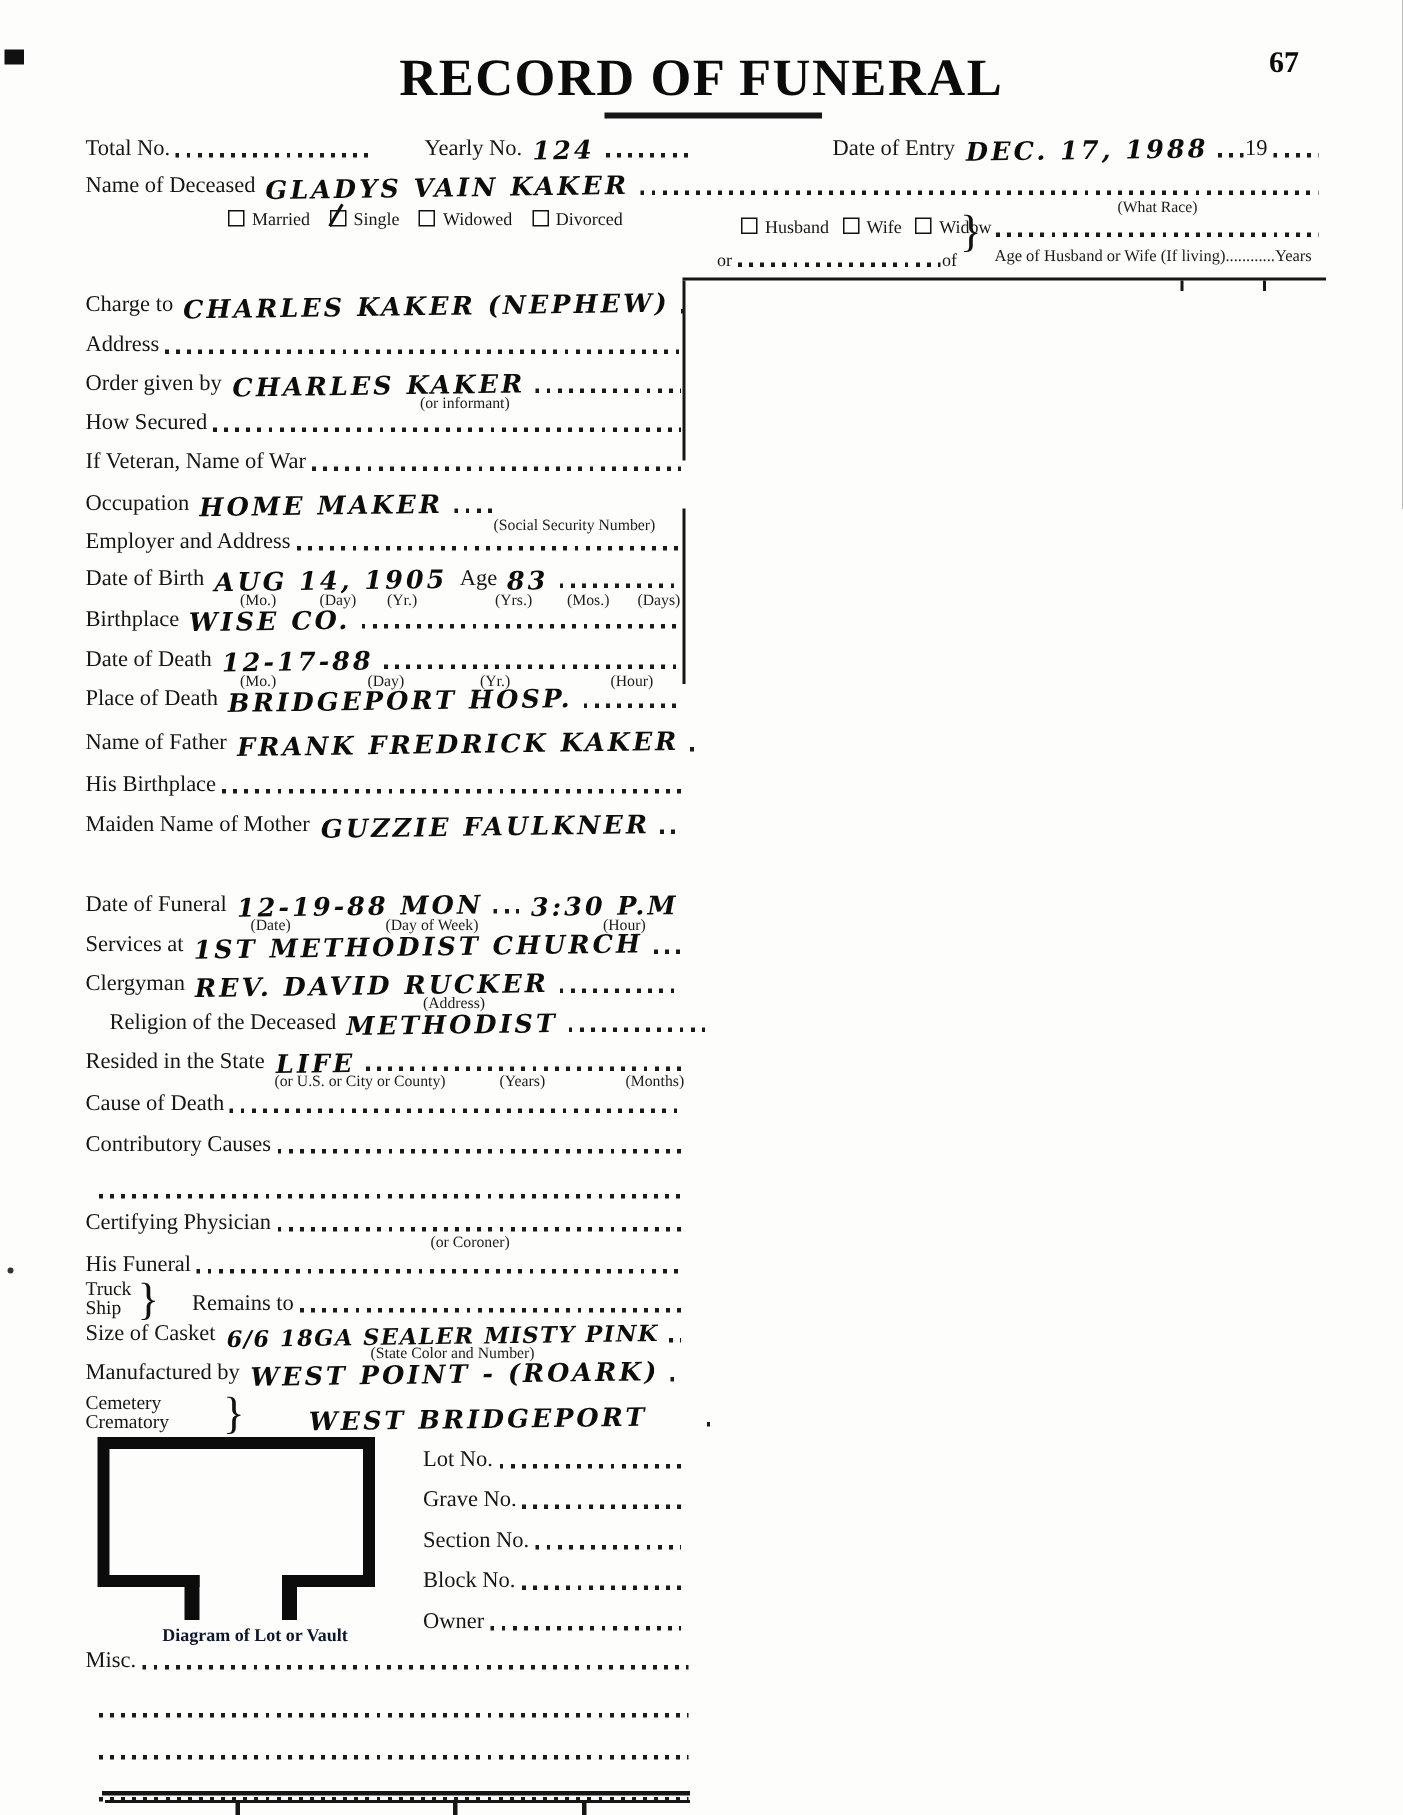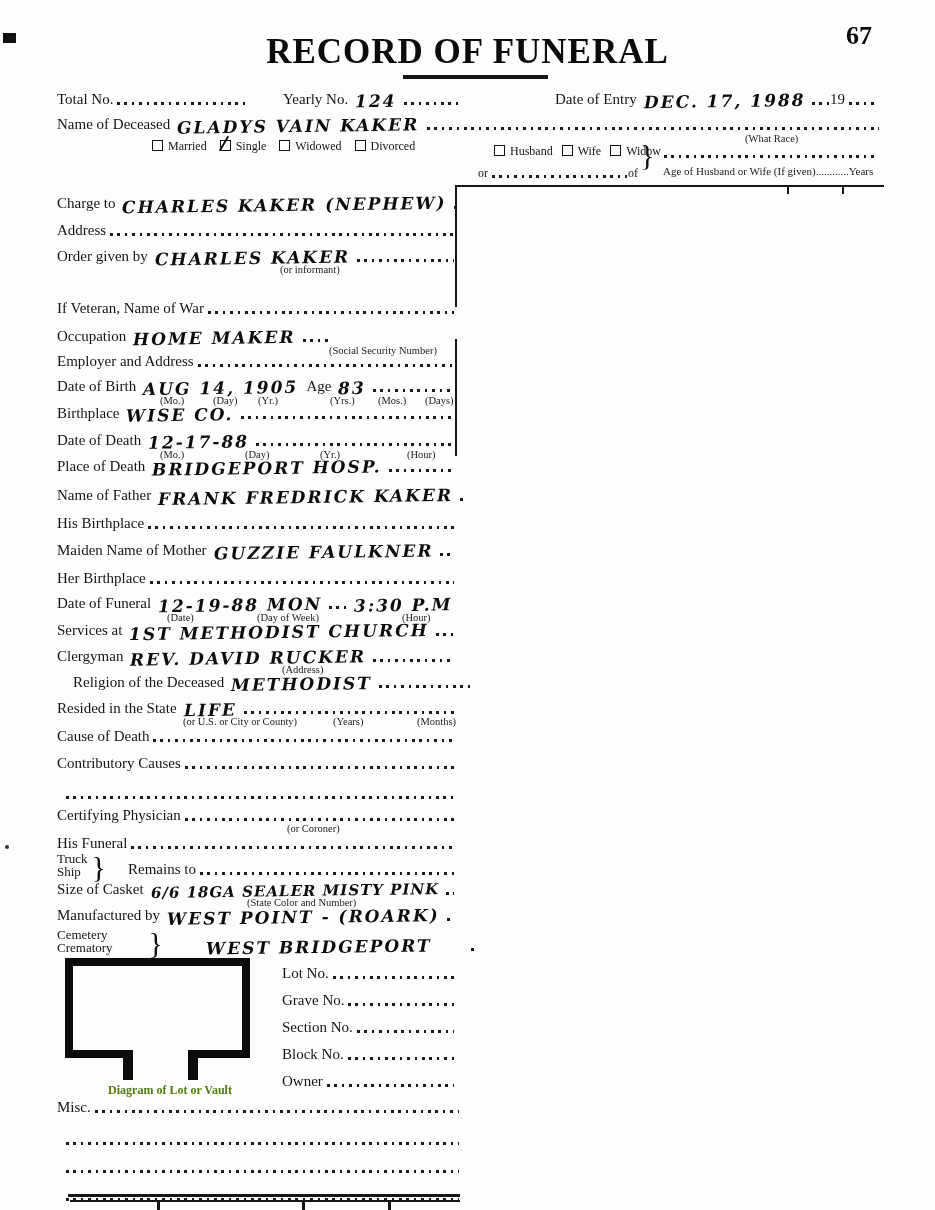--- a/index.html
+++ b/index.html
@@ -19,22 +19,22 @@
   .cb{position:relative;flex:none;width:9px;height:9px;border:1.5px solid #111;
       margin:0 5px 2px 0;background:#fff;}
   .cb .slash{position:absolute;left:2px;top:-6px;width:2px;height:17px;background:#111;
       transform:rotate(30deg);}
   .brace{font-size:30px;font-weight:normal;line-height:26px;color:#111;}
   .stack{display:flex;flex-direction:column;margin-right:4px;}
   .stack .lbl{font-size:13px;line-height:13px;}
   .line{position:absolute;background:#161616;}
   .title{position:absolute;left:0;top:32px;width:935px;text-align:center;
          font-weight:bold;font-size:35px;letter-spacing:1px;color:#0b0b0b;}
-  .pagenum{position:absolute;left:846px;top:21px;font-weight:bold;font-size:26px;color:#0b0b0b;}
-  .caption{position:absolute;font-size:12px;font-weight:bold;white-space:nowrap;color:#4d7c0f;}
+  .pagenum{position:absolute;left:846px;top:31px;font-weight:bold;font-size:20px;color:#0b0b0b;}
+  .caption{position:absolute;font-size:12px;font-weight:bold;white-space:nowrap;color:#0f172a;}
   .vault{position:absolute;left:65px;top:958px;width:185px;height:100px;
          border:8px solid #0c0c0c;box-sizing:border-box;background:#fdfdfc;}
 </style>
 </head>
 <body>
 
 <div class="page">
 
   <div class="abs" style="left:3px;top:33px;width:13px;height:10px;background:#111;"></div>
   <div class="abs" style="left:5px;top:845px;width:4px;height:4px;border-radius:50%;background:#333;"></div>
@@ -91,21 +91,21 @@
   </div>
   <div class="abs brace" style="left:640px;top:142px;">}</div>
   <div class="row" style="left:660px;top:141px;width:220px;">
     <span class="dots"></span>
   </div>
   <div class="row" style="left:478px;top:161px;width:160px;">
     <span class="lbl sm">or</span>
     <span class="dots"></span>
     <span class="lbl sm">of</span>
   </div>
-  <div class="hint" style="left:663px;top:165px;font-size:11px;">Age of Husband or Wife (If given)............Years</div>
+  <div class="hint" style="left:663px;top:165px;font-size:11px;">Age of Husband or Wife (If living)............Years</div>
 
   <div class="line" style="left:455px;top:185px;width:429px;height:2px;"></div>
   <div class="line" style="left:455px;top:187px;width:2px;height:120px;"></div>
   <div class="line" style="left:455px;top:339px;width:2px;height:117px;"></div>
   <div class="line" style="left:787px;top:187px;width:2px;height:7px;"></div>
   <div class="line" style="left:842px;top:187px;width:2px;height:7px;"></div>
 
   <div class="row" style="left:57px;top:192px;width:398px;">
     <span class="lbl">Charge to</span>
     <span class="hw">CHARLES KAKER (NEPHEW)</span>
@@ -117,20 +117,24 @@
     <span class="dots"></span>
   </div>
 
   <div class="row" style="left:57px;top:245px;width:398px;">
     <span class="lbl">Order given by</span>
     <span class="hw">CHARLES KAKER</span>
     <span class="dots"></span>
     <span class="hint" style="left:223px;top:19px;">(or informant)</span>
   </div>
 
+  <div class="row" style="left:57px;top:271px;width:398px;">
+    <span class="lbl">How Secured</span>
+    <span class="dots"></span>
+  </div>
 
   <div class="row" style="left:57px;top:297px;width:398px;">
     <span class="lbl">If Veteran, Name of War</span>
     <span class="dots"></span>
   </div>
 
   <div class="row" style="left:57px;top:325px;width:340px;">
     <span class="lbl">Occupation</span>
     <span class="hw">HOME MAKER</span>
     <span class="dots fix" style="width:26px;"></span>
@@ -188,24 +192,20 @@
     <span class="lbl">His Birthplace</span>
     <span class="dots"></span>
   </div>
 
   <div class="row" style="left:57px;top:539px;width:398px;">
     <span class="lbl">Maiden Name of Mother</span>
     <span class="hw">GUZZIE FAULKNER</span>
     <span class="dots"></span>
   </div>
 
-  <div class="row" style="left:57px;top:567px;width:398px;">
-    <span class="lbl">Her Birthplace</span>
-    <span class="dots"></span>
-  </div>
 
   <div class="row" style="left:57px;top:592px;width:398px;">
     <span class="lbl">Date of Funeral</span>
     <span class="hw">12-19-88 MON</span>
     <span class="dots"></span>
     <span class="hw">3:30 P.M</span>
     <span class="hint" style="left:110px;top:20px;">(Date)</span>
     <span class="hint" style="left:200px;top:20px;">(Day of Week)</span>
     <span class="hint" style="left:345px;top:20px;">(Hour)</span>
   </div>

